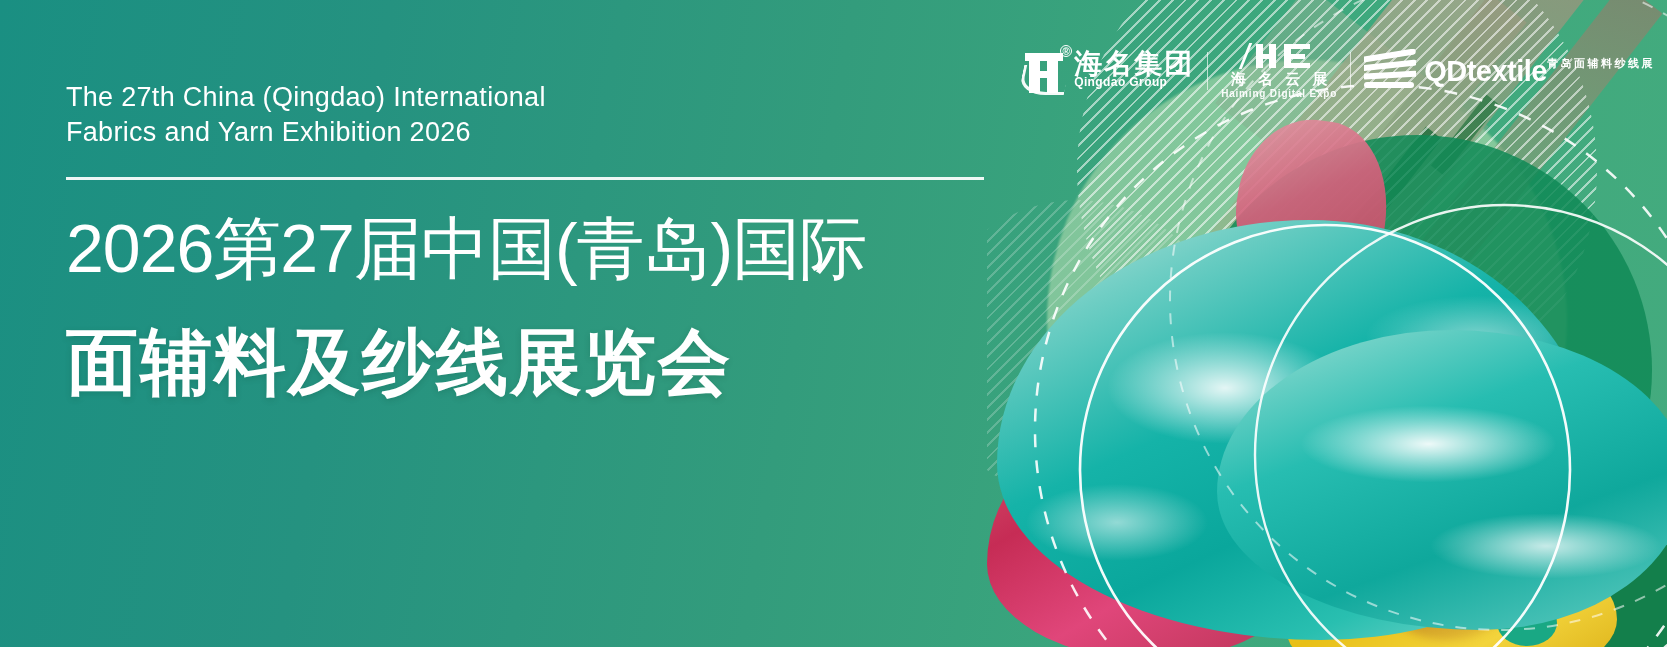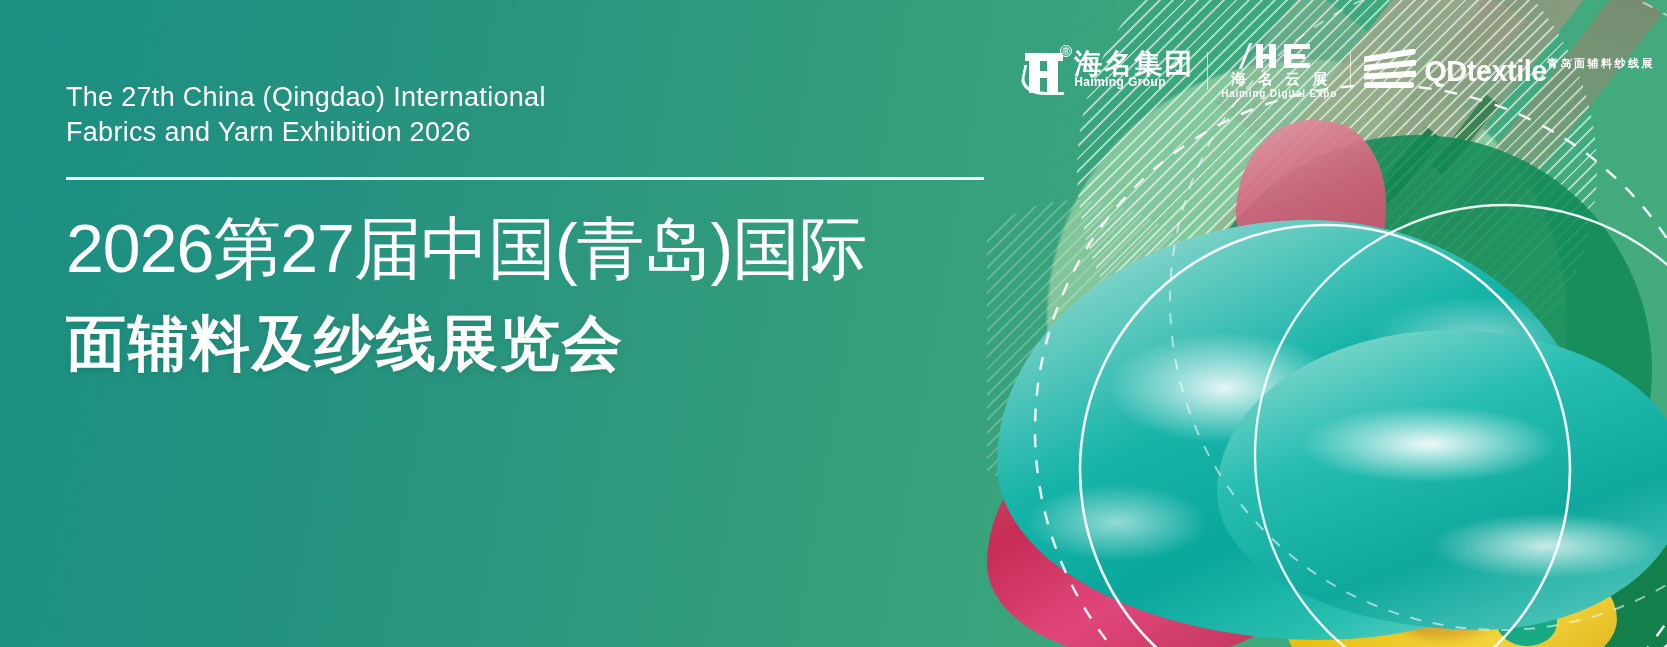--- a/index.html
+++ b/index.html
@@ -210,23 +210,23 @@
     color:#ffffff;
     font-size:68px;
     line-height:84px;
     font-weight:400;
     letter-spacing:-1px;
     white-space:nowrap;
   }
 
   .cn-main {
     position:absolute;
-    top:288px; left:0;
+    top:306px; left:0;
     color:#ffffff;
-    font-size:60px;
+    font-size:72px;
     line-height:112px;
     font-weight:700;
     letter-spacing:2px;
     white-space:nowrap;
     text-shadow:0 2px 6px rgba(0,60,40,.18);
   }
 
   .date-row {
     position:absolute;
     top:462px; left:6px;
@@ -372,21 +372,21 @@
       <div class="hm-mark">
         <span class="bar-t"></span>
         <span class="bar-l"></span>
         <span class="bar-r"></span>
         <span class="cross"></span>
         <span class="swoop"></span>
         <span class="reg">®</span>
       </div>
       <div class="hm-text">
         <span class="hm-cn">海名集团</span>
-        <span class="hm-en">Haiming Group</span>
+        <span class="hm-en">Qingdao Group</span>
       </div>
     </div>
 
     <div class="logo-sep"></div>
 
     <div class="logo-block hde">
       <div class="hde-mark">
         <span class="slash"></span>
         <span class="h1"></span>
           <span class="h2"></span>

